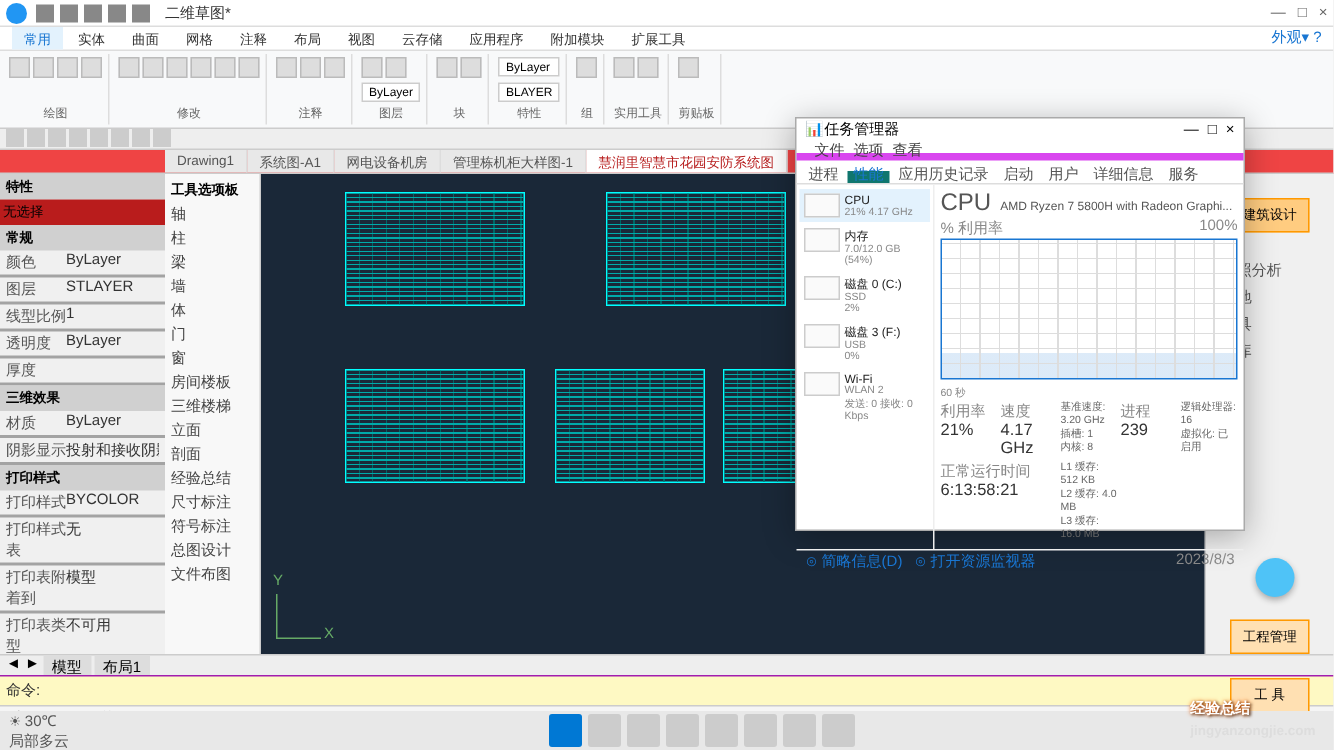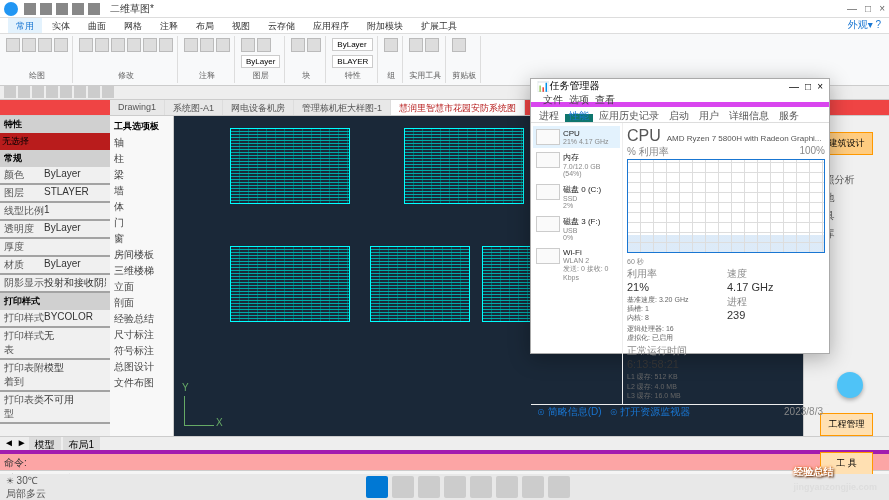--- a/index.html
+++ b/index.html
@@ -34,21 +34,21 @@
 .tree-panel .ti{padding:1px 2px;color:#444}
 .canvas{flex:1;background:#1a2838;position:relative}
 .cad-block{position:absolute;border:1px solid #0ff}
 .cad-lines{width:100%;height:100%;background:repeating-linear-gradient(0deg,transparent,transparent 2px,#0aa 2px,#0aa 3px),repeating-linear-gradient(90deg,transparent,transparent 8px,#066 8px,#066 9px)}
 .ucs{position:absolute;bottom:10px;left:10px;color:#6a6;font-size:12px}
 .right-panel{width:86px;background:#f0f0f0;border-left:1px solid #ccc}
 .right-panel .btn{background:#ffcc80;padding:4px;font-size:9px;text-align:center;margin:16px;border:1px solid #f90}
 .right-panel .item{padding:2px 4px;font-size:9px;color:#555;display:flex;align-items:center;gap:2px}
 .model-tabs{height:14px;background:#eee;border-top:1px solid #ccc;display:flex;gap:2px;padding:0 4px;font-size:8px}
 .model-tabs .mt{padding:1px 6px;background:#ddd}
-.cmd-line{height:20px;background:#fca5a5;border-top:4px solid #a21caf;padding:2px 4px;font-size:9px;color:#333}
+.cmd-line{height:20px;background:#fef9c3;border-top:1px solid #a21caf;padding:2px 4px;font-size:9px;color:#333}
 .statusbar{height:16px;background:#f5f5f5;border-top:1px solid #ccc;display:flex;align-items:center;padding:0 4px;font-size:8px;gap:4px}
 .statusbar .sb{padding:0 3px;color:#555}
 .taskbar{position:absolute;bottom:0;left:0;right:0;height:26px;background:#e8e8e8;display:flex;align-items:center;padding:0 6px;gap:6px}
 .taskbar .ti{width:22px;height:22px;background:#ccc;border-radius:2px}
 .taskbar .weather{font-size:9px;color:#555}
 
 .taskman{position:absolute;top:78px;left:530px;width:300px;height:276px;background:#fff;border:1px solid #aaa;box-shadow:0 4px 20px rgba(0,0,0,.3);display:flex;flex-direction:column}
 .taskman .tm-title{height:18px;display:flex;align-items:center;padding:0 6px;font-size:10px}
 .taskman .tm-title .win-ctrl{margin-left:auto;display:flex;gap:6px}
 .taskman .tm-menu{height:14px;display:flex;gap:6px;padding:0 12px;font-size:9px;color:#444;border-bottom:5px solid #d946ef}
@@ -61,21 +61,21 @@
 .tm-side .sitem.active{background:#e3f2fd}
 .tm-side .sitem .thumb{width:24px;height:16px;border:1px solid #ccc;background:#fafafa}
 .tm-side .sitem .info{flex:1}
 .tm-side .sitem .name{font-size:8px;color:#222}
 .tm-side .sitem .sub{font-size:7px;color:#888}
 .tm-detail{flex:1;padding:4px}
 .tm-detail .big{font-size:16px;color:#555}
 .tm-detail .model{font-size:8px;color:#555;margin-bottom:2px}
 .tm-detail .graph{height:94px;border:1px solid #1976d2;background:linear-gradient(to top,rgba(25,118,210,.15) 0%,rgba(25,118,210,.15) 18%,transparent 18%);position:relative;margin-bottom:4px}
 .tm-detail .graph::after{content:"";position:absolute;inset:0;background:repeating-linear-gradient(0deg,transparent,transparent 9px,#ddd 9px,#ddd 10px),repeating-linear-gradient(90deg,transparent,transparent 12px,#ddd 12px,#ddd 13px)}
-.tm-stats{display:grid;grid-template-columns:1fr 1fr;gap:2px;font-size:7px}
+.tm-stats{display:grid;grid-template-columns:1fr 1fr 1fr 1fr 1fr;gap:2px;font-size:7px}
 .tm-stats .st .sl{color:#888}
 .tm-stats .st .sv{font-size:11px;color:#333}
 .tm-stats .meta{font-size:7px;color:#666;line-height:1.3}
 .tm-footer{height:18px;border-top:1px solid #eee;display:flex;align-items:center;padding:0 6px;gap:8px;font-size:8px;color:#1976d2}
 .watermark{position:absolute;bottom:8px;right:12px;font-size:26px;font-weight:bold;color:#fff;text-shadow:0 0 3px #ff6600,1px 1px 2px #000;font-family:"SimHei"}
 .watermark .sub{font-size:9px;color:#ddd;display:block;text-shadow:none;text-align:right}
 .help-bubble{position:absolute;top:372px;right:26px;width:26px;height:26px;border-radius:50%;background:#4fc3f7;box-shadow:0 2px 4px rgba(0,0,0,.3)}
 </style>
 </head>
 <body>
@@ -219,20 +219,21 @@
           <span class="v">1</span>
         </div>
         <div class="row">
           <span class="k">透明度</span>
           <span class="v">ByLayer</span>
         </div>
         <div class="row">
           <span class="k">厚度</span>
           <span class="v"></span>
         </div>
+        <div class="hdr">三维效果</div>
         <div class="row">
           <span class="k">材质</span>
           <span class="v">ByLayer</span>
         </div>
         <div class="row">
           <span class="k">阴影显示</span>
           <span class="v">投射和接收阴影</span>
         </div>
         <div class="hdr">打印样式</div>
         <div class="row">

